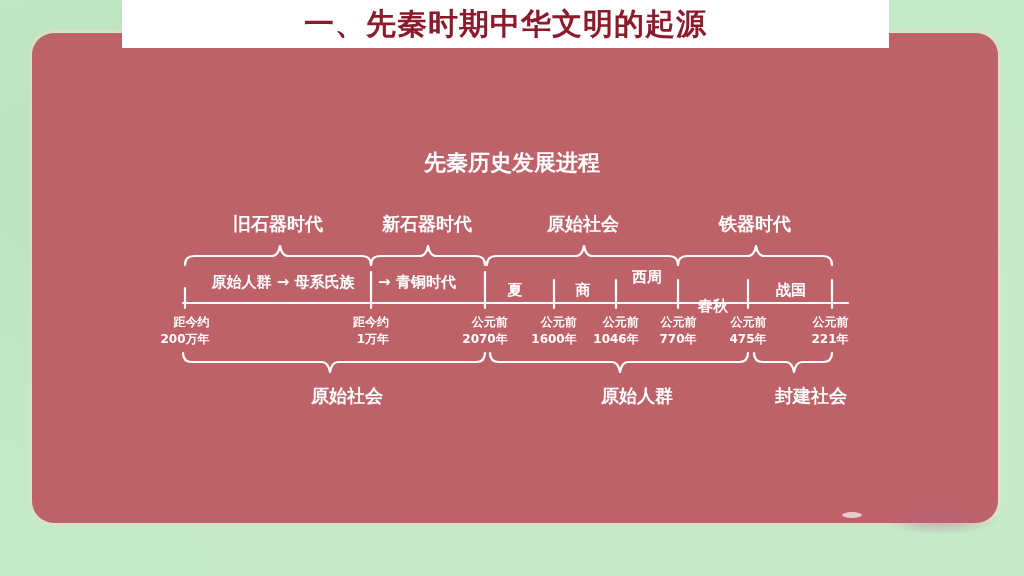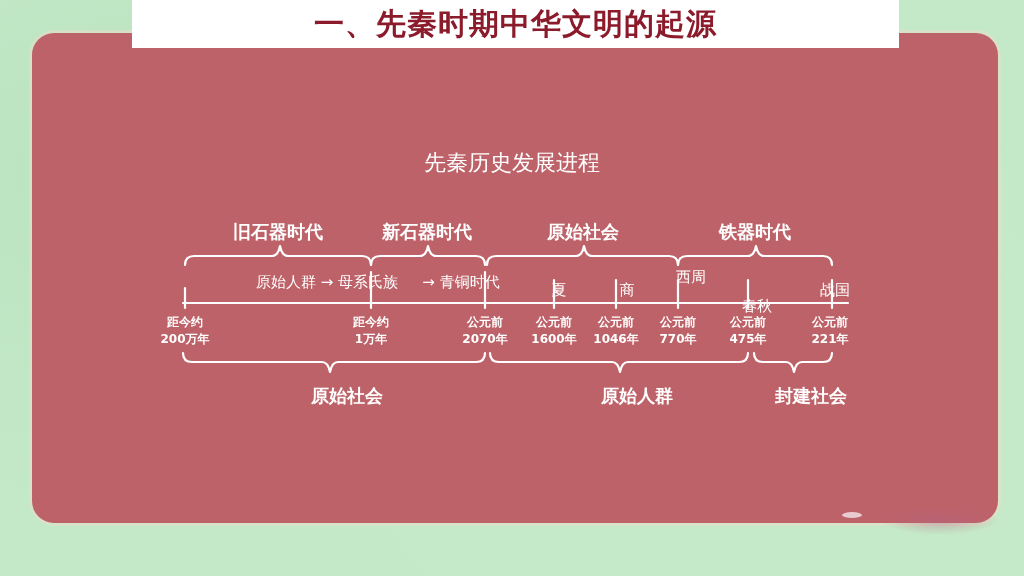--- a/index.html
+++ b/index.html
@@ -14,42 +14,42 @@
       radial-gradient(ellipse at 20% 30%, rgba(170,215,170,0.35), transparent 60%),
       radial-gradient(ellipse at 80% 80%, rgba(200,235,200,0.4), transparent 60%),
       #c4e9c9;
   }
   .panel {
     position:absolute; left:32px; top:33px; width:966px; height:490px;
     background:#bd6268; border-radius:22px;
     box-shadow: 0 0 0 3px rgba(240,220,200,0.45);
   }
   .title-bar {
-    position:absolute; left:132px; top:0; width:767px; height:48px;
+    position:absolute; left:122px; top:0; width:767px; height:48px;
     background:#ffffff;
     display:flex; align-items:center; justify-content:center;
   }
   .title-text {
     font-size:30px; font-weight:bold; color:#8b1a2b; letter-spacing:1px;
   }
   .diagram-title {
     position:absolute; left:0; width:1024px; top:148px; text-align:center;
-    color:#ffffff; font-weight:normal; font-size:22px;
+    color:#ffffff; font-weight:bold; font-size:22px;
   }
   .era {
     position:absolute; color:#fff; font-weight:bold; font-size:18px;
-    transform:translateX(-50%); white-space:nowrap; top:220px;
+    transform:translateX(-50%); white-space:nowrap; top:212px;
   }
   .seg {
-    position:absolute; color:#fff; font-weight:normal; font-size:15px;
-    transform:translateX(-50%); white-space:nowrap; top:273px;margin-left:44px;
+    position:absolute; color:#fff; font-weight:bold; font-size:15px;
+    transform:translateX(-50%); white-space:nowrap; top:273px;
   }
   .date {
     position:absolute; color:#fff; font-weight:bold; font-size:12px; line-height:17px;
-    text-align:center; transform:translateX(-50%); white-space:nowrap; top:314px;
+    text-align:right; transform:translateX(-50%); white-space:nowrap; top:314px;
   }
   .society {
     position:absolute; color:#fff; font-weight:bold; font-size:18px;
     transform:translateX(-50%); white-space:nowrap; top:384px;margin-left:16px;
   }
   svg.lines { position:absolute; left:0; top:0; }
   .watermark {
     position:absolute; left:842px; top:512px; width:20px; height:6px;
     background:#f4e6e8; border-radius:50%; opacity:0.8;
   }

